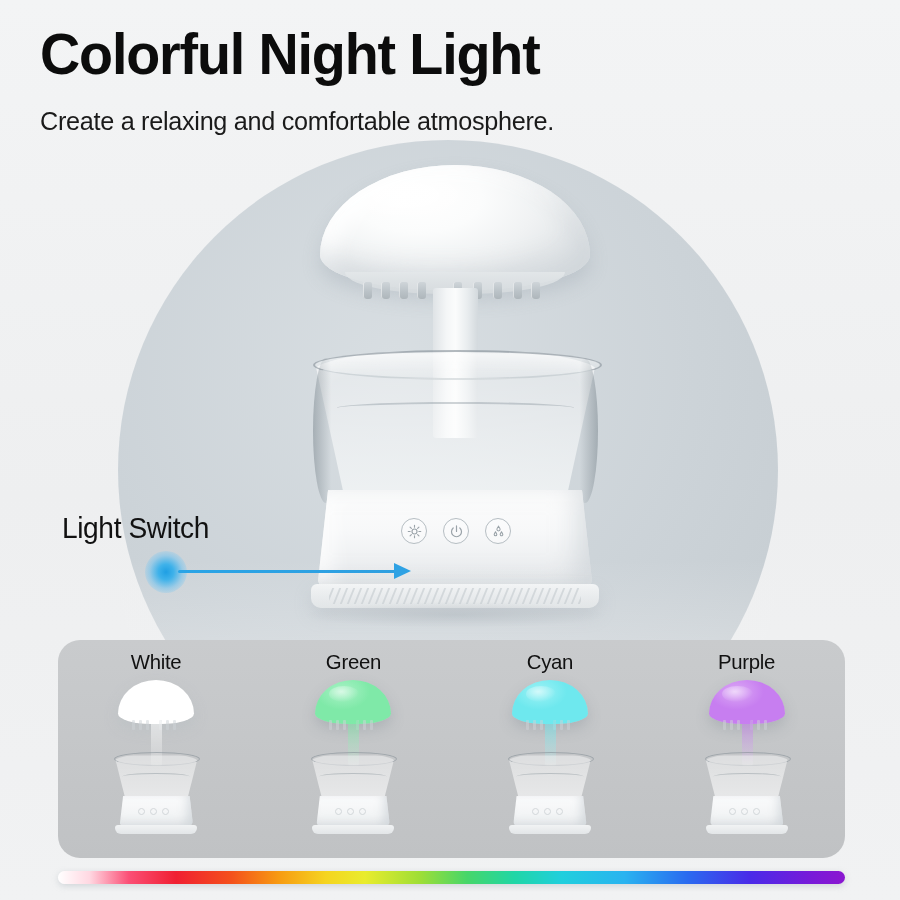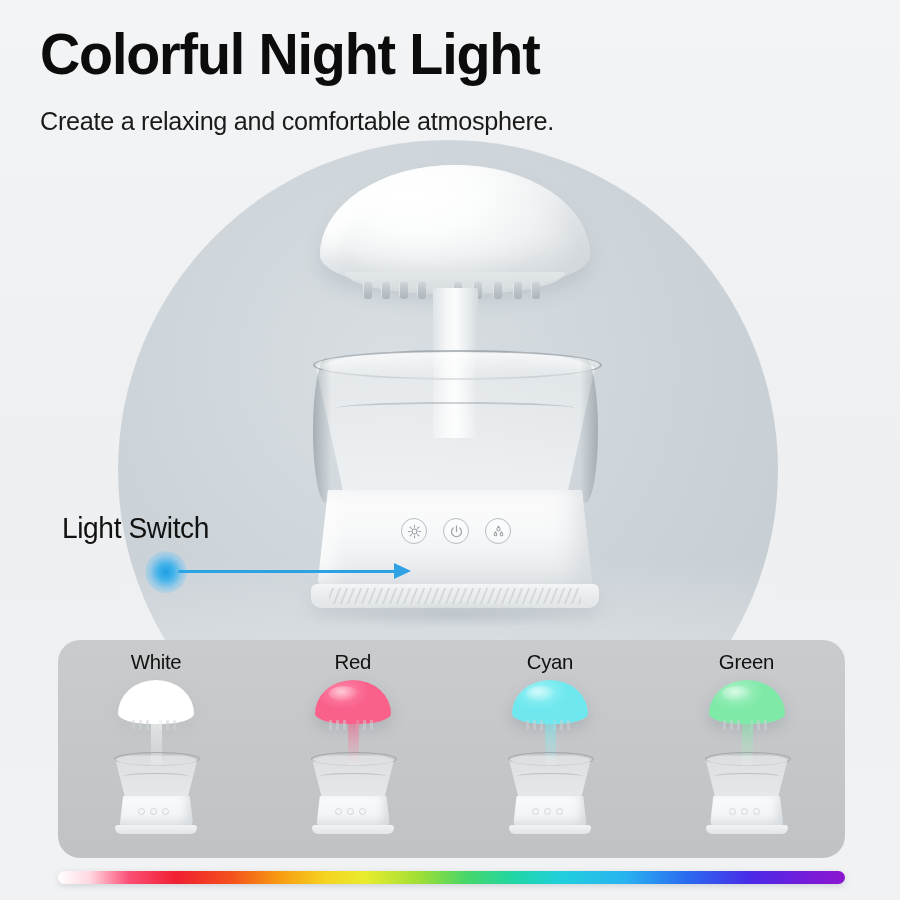--- a/index.html
+++ b/index.html
@@ -448,32 +448,32 @@
             <div class="mini-base"></div>
             <div class="mini-foot"></div>
             <div class="mini-dots">
               <i></i>
               <i></i>
               <i></i>
             </div>
           </div>
         </div>
         <div class="swatch">
-          <div class="swatch-name">Red</div>
+          <div class="swatch-name">Green</div>
           <div class="mini">
-            <div class="mini-cap" style="background: radial-gradient(62% 72% at 36% 26%, rgb(255, 134, 168) 0%, rgb(249, 96, 138) 58%, rgb(249, 96, 138) 100%); box-shadow: rgba(120, 130, 140, 0.3) 0px 6px 14px;"></div>
+            <div class="mini-cap" style="background: radial-gradient(62% 72% at 36% 26%, rgb(169, 242, 198) 0%, rgb(127, 233, 168) 58%, rgb(127, 233, 168) 100%); box-shadow: rgba(120, 130, 140, 0.3) 0px 6px 14px;"></div>
             <div class="mini-nozzles">
               <i style="left: 0px;"></i>
               <i style="left: 7px;"></i>
               <i style="left: 14px;"></i>
               <i style="left: 27px;"></i>
               <i style="left: 34px;"></i>
               <i style="left: 41px;"></i>
             </div>
-            <div class="mini-stem" style="background: linear-gradient(rgb(249, 96, 138) 0%, rgba(255, 255, 255, 0.2) 100%);"></div>
+            <div class="mini-stem" style="background: linear-gradient(rgb(127, 233, 168) 0%, rgba(255, 255, 255, 0.2) 100%);"></div>
             <div class="mini-tank"></div>
             <div class="mini-rim"></div>
             <div class="mini-wline"></div>
             <div class="mini-base"></div>
             <div class="mini-foot"></div>
             <div class="mini-dots">
               <i></i>
               <i></i>
               <i></i>
             </div>
@@ -498,32 +498,32 @@
             <div class="mini-base"></div>
             <div class="mini-foot"></div>
             <div class="mini-dots">
               <i></i>
               <i></i>
               <i></i>
             </div>
           </div>
         </div>
         <div class="swatch">
-          <div class="swatch-name">Green</div>
+          <div class="swatch-name">Purple</div>
           <div class="mini">
-            <div class="mini-cap" style="background: radial-gradient(62% 72% at 36% 26%, rgb(169, 242, 198) 0%, rgb(127, 233, 168) 58%, rgb(127, 233, 168) 100%); box-shadow: rgba(120, 130, 140, 0.3) 0px 6px 14px;"></div>
+            <div class="mini-cap" style="background: radial-gradient(62% 72% at 36% 26%, rgb(219, 168, 245) 0%, rgb(199, 126, 240) 58%, rgb(199, 126, 240) 100%); box-shadow: rgba(120, 130, 140, 0.3) 0px 6px 14px;"></div>
             <div class="mini-nozzles">
               <i style="left: 0px;"></i>
               <i style="left: 7px;"></i>
               <i style="left: 14px;"></i>
               <i style="left: 27px;"></i>
               <i style="left: 34px;"></i>
               <i style="left: 41px;"></i>
             </div>
-            <div class="mini-stem" style="background: linear-gradient(rgb(127, 233, 168) 0%, rgba(255, 255, 255, 0.2) 100%);"></div>
+            <div class="mini-stem" style="background: linear-gradient(rgb(199, 126, 240) 0%, rgba(255, 255, 255, 0.2) 100%);"></div>
             <div class="mini-tank"></div>
             <div class="mini-rim"></div>
             <div class="mini-wline"></div>
             <div class="mini-base"></div>
             <div class="mini-foot"></div>
             <div class="mini-dots">
               <i></i>
               <i></i>
               <i></i>
             </div>

